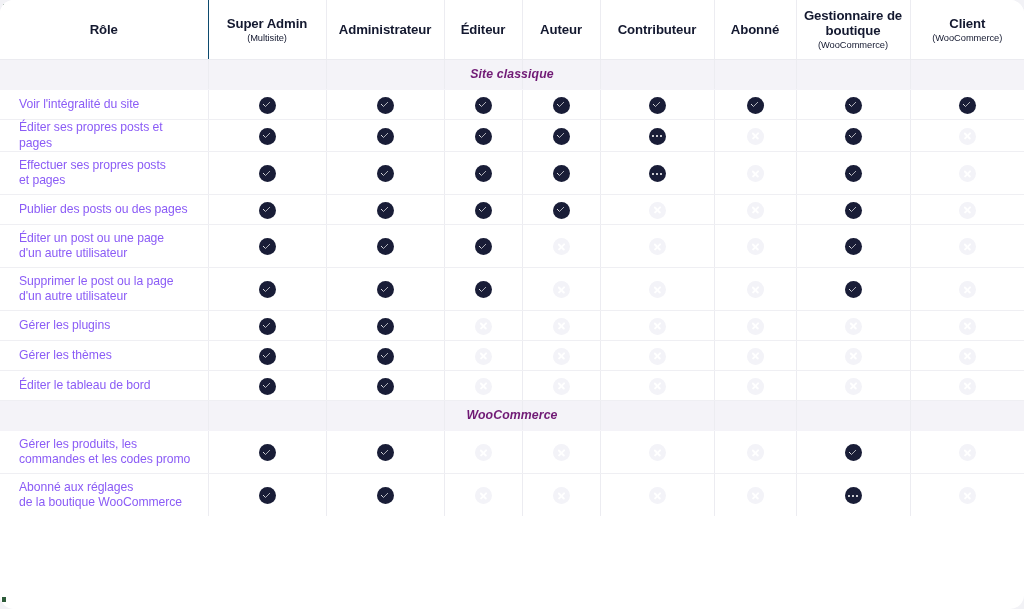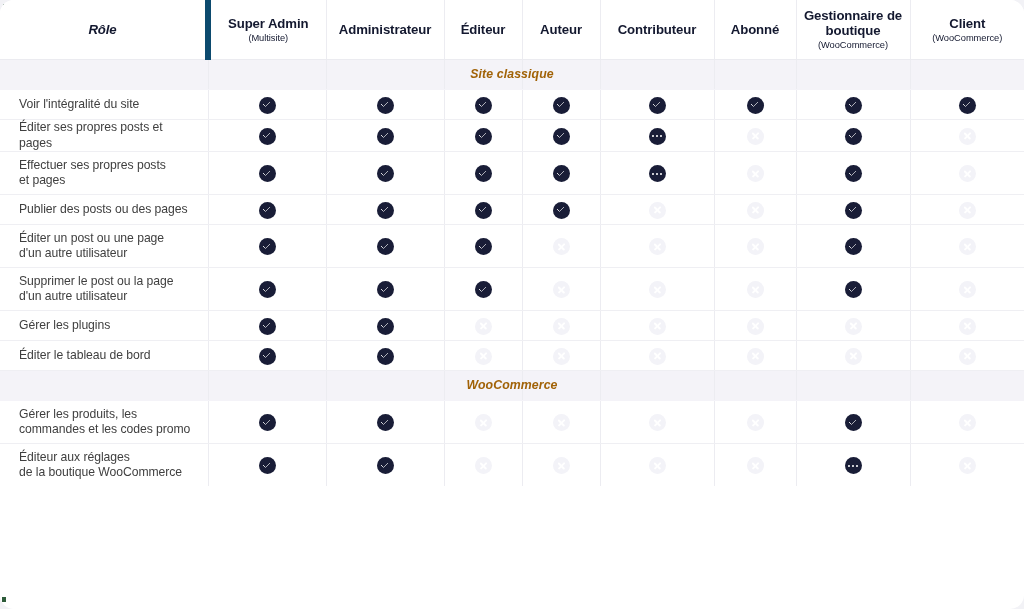--- a/index.html
+++ b/index.html
@@ -37,22 +37,21 @@
     padding:0;
     vertical-align:middle;
     text-align:center;
     height:59px;
     border-bottom:1px solid #ebebf0;
     border-right:1px solid #ececf1;
     background:#ffffff;
   }
   thead th:last-child{border-right:none;margin-top:48px;}
   thead th.role-head{
-    border-right:6px solid #0c4a6e;
-    font-style:italic;
+    border-right:1px solid #0c4a6e;
   }
   .h-main{
     display:block;
     font-size:13.2px;font-weight:bold;color:#13182f;
     letter-spacing:-0.1px;line-height:15px;
   }
   .h-sub{
     display:block;
     font-size:9.3px;font-weight:normal;color:#13182f;
     line-height:12px;margin-top:1px;letter-spacing:-0.05px;
@@ -68,39 +67,39 @@
   }
   tr.section-row td:last-child{border-right:none;}
   tr.section-row td.section-label{
     border-right:1px solid #ececf1;
   }
   .section-title{
     position:absolute;
     left:0;width:1024px;
     text-align:center;
     font-size:12.3px;font-weight:bold;font-style:italic;
-    color:#a16207;letter-spacing:0.1px;
+    color:#701a75;letter-spacing:0.1px;
     pointer-events:none;
   }
   .section-holder{position:relative;height:0;}
 
   
   tbody td{
     padding:0;
     border-bottom:1px solid #efeff3;
     border-right:1px solid #ececf1;
     height:29px;vertical-align:middle;
     background:#ffffff;
   }
   tbody td:last-child{border-right:none;}
   tbody tr:last-child td{border-bottom:none;}
   td.label{
     text-align:left;
     padding:0 14px 0 19px;
-    font-size:12.2px;color:#404040;line-height:15.5px;
+    font-size:12.2px;color:#8b5cf6;line-height:15.5px;
     letter-spacing:-0.05px;
   }
   td.cell{text-align:center;}
   td.tall{height:42px;}
 
   
   .ic{
     display:inline-block;width:17px;height:17px;border-radius:50%;
     position:relative;vertical-align:middle;
   }
@@ -295,20 +294,31 @@
             <td class="cell"><span class="ic yes"></span></td>
             <td class="cell"><span class="ic yes"></span></td>
             <td class="cell"><span class="ic no"></span></td>
             <td class="cell"><span class="ic no"></span></td>
             <td class="cell"><span class="ic no"></span></td>
             <td class="cell"><span class="ic no"></span></td>
             <td class="cell"><span class="ic no"></span></td>
             <td class="cell"><span class="ic no"></span></td>
           </tr>
           <tr>
+            <td class="label">Gérer les thèmes</td>
+            <td class="cell"><span class="ic yes"></span></td>
+            <td class="cell"><span class="ic yes"></span></td>
+            <td class="cell"><span class="ic no"></span></td>
+            <td class="cell"><span class="ic no"></span></td>
+            <td class="cell"><span class="ic no"></span></td>
+            <td class="cell"><span class="ic no"></span></td>
+            <td class="cell"><span class="ic no"></span></td>
+            <td class="cell"><span class="ic no"></span></td>
+          </tr>
+          <tr>
             <td class="label">Éditer le tableau de bord</td>
             <td class="cell"><span class="ic yes"></span></td>
             <td class="cell"><span class="ic yes"></span></td>
             <td class="cell"><span class="ic no"></span></td>
             <td class="cell"><span class="ic no"></span></td>
             <td class="cell"><span class="ic no"></span></td>
             <td class="cell"><span class="ic no"></span></td>
             <td class="cell"><span class="ic no"></span></td>
             <td class="cell"><span class="ic no"></span></td>
           </tr>
@@ -336,21 +346,21 @@
             <td class="cell tall"><span class="ic yes"></span></td>
             <td class="cell tall"><span class="ic no"></span></td>
             <td class="cell tall"><span class="ic no"></span></td>
             <td class="cell tall"><span class="ic no"></span></td>
             <td class="cell tall"><span class="ic no"></span></td>
             <td class="cell tall"><span class="ic yes"></span></td>
             <td class="cell tall"><span class="ic no"></span></td>
           </tr>
           <tr>
             <td class="label tall">
-              <div>Éditeur aux réglages</div>
+              <div>Abonné aux réglages</div>
               <div>de la boutique WooCommerce</div>
             </td>
             <td class="cell tall"><span class="ic yes"></span></td>
             <td class="cell tall"><span class="ic yes"></span></td>
             <td class="cell tall"><span class="ic no"></span></td>
             <td class="cell tall"><span class="ic no"></span></td>
             <td class="cell tall"><span class="ic no"></span></td>
             <td class="cell tall"><span class="ic no"></span></td>
             <td class="cell tall"><span class="ic partial"><span class="dots">
                   <i></i>

